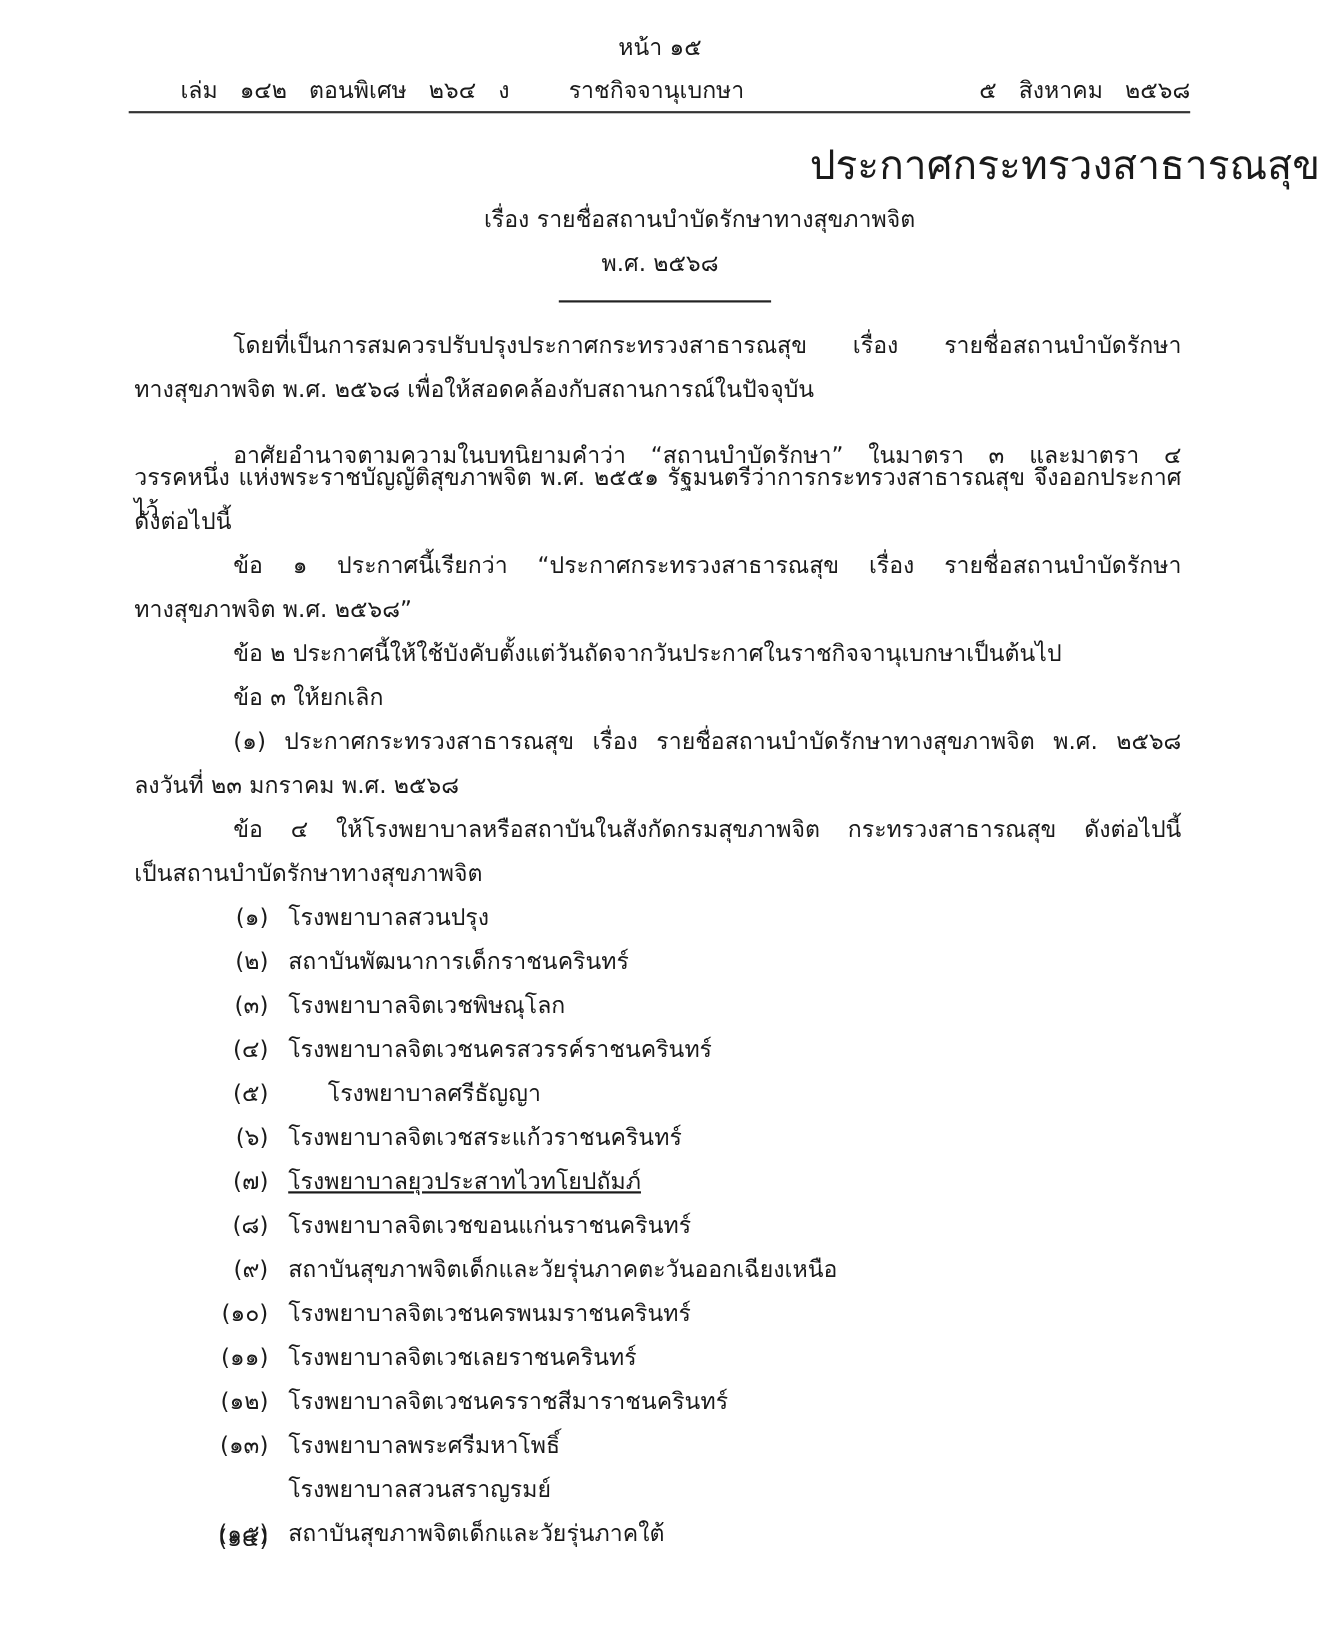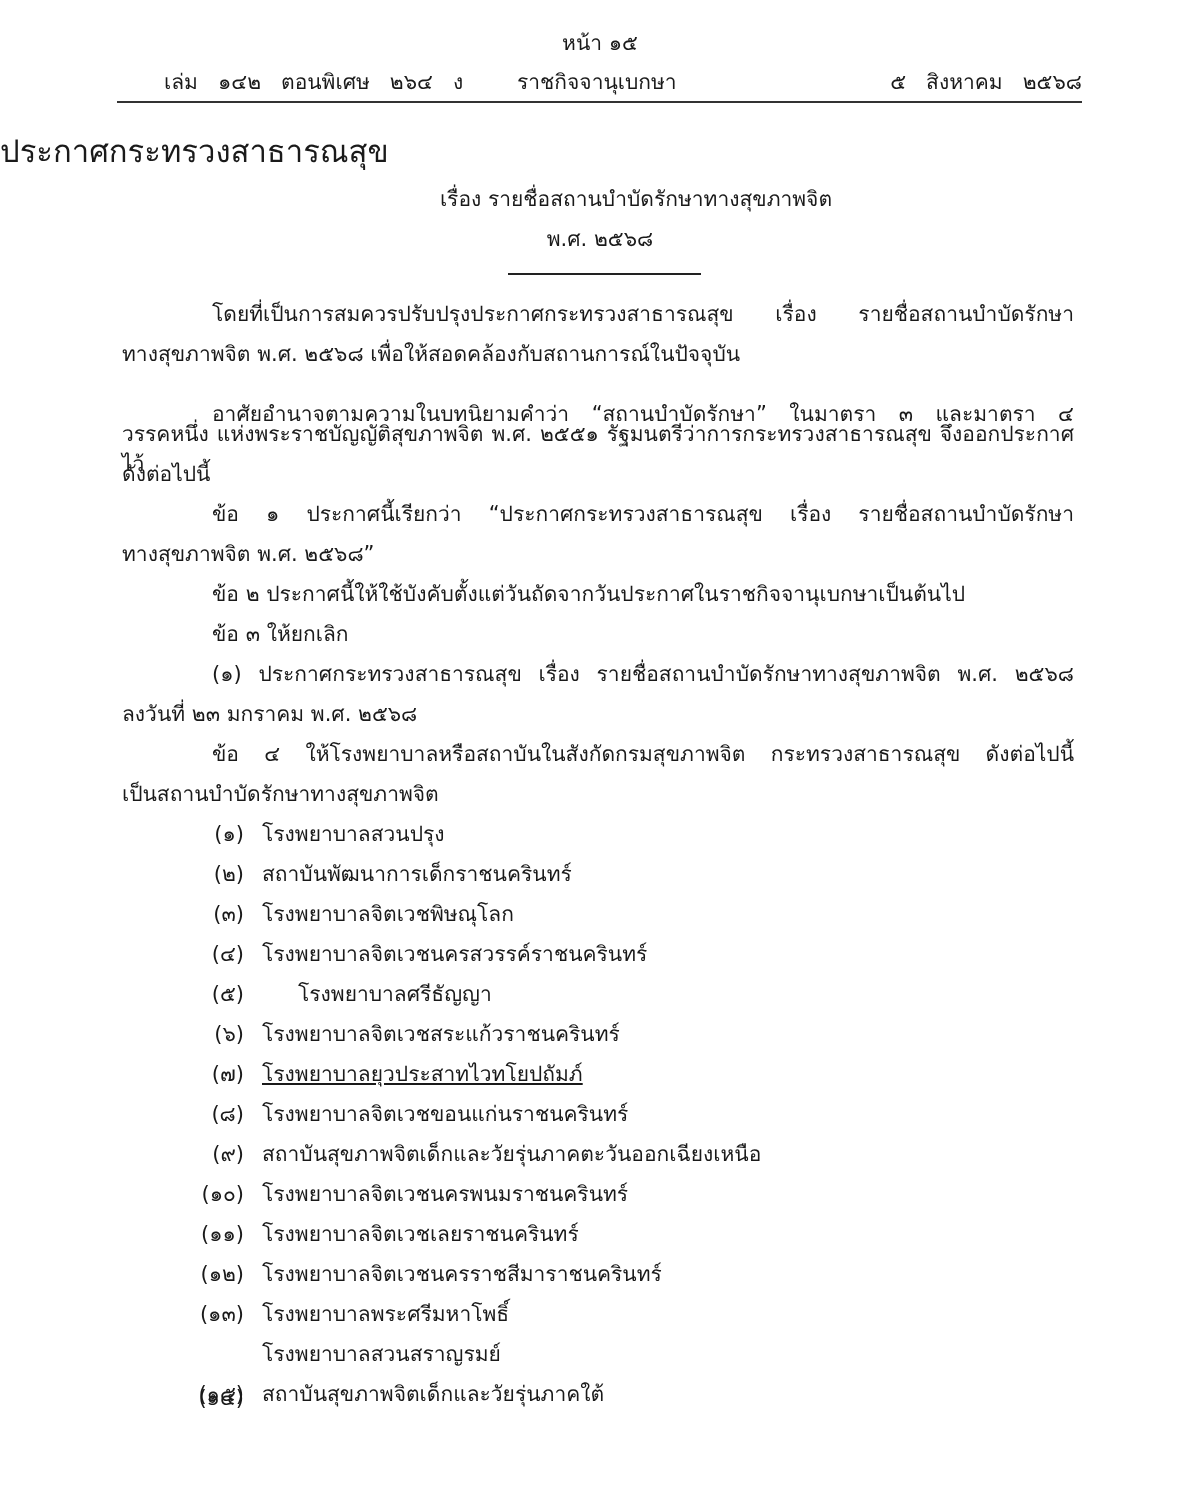--- a/index.html
+++ b/index.html
@@ -42,22 +42,22 @@
     .header-rule {
       position: absolute;
       left: 117px; width: 965px;
       top: 101px; height: 2px;
       background: #333;
     }
     .title {
       position: absolute;
       left: 0; width: 1200px;
       top: 130px;
-      text-align: left;
-      font-size: 31px;
+      text-align: right;
+      font-size: 37px;
       line-height: 42px;
     }
     .subject {
       position: absolute;
       left: 0; width: 1200px;
       top: 183px;
       text-align: center;
       font-size: 21px;
       line-height: 32px;
       padding-left: 36px;

